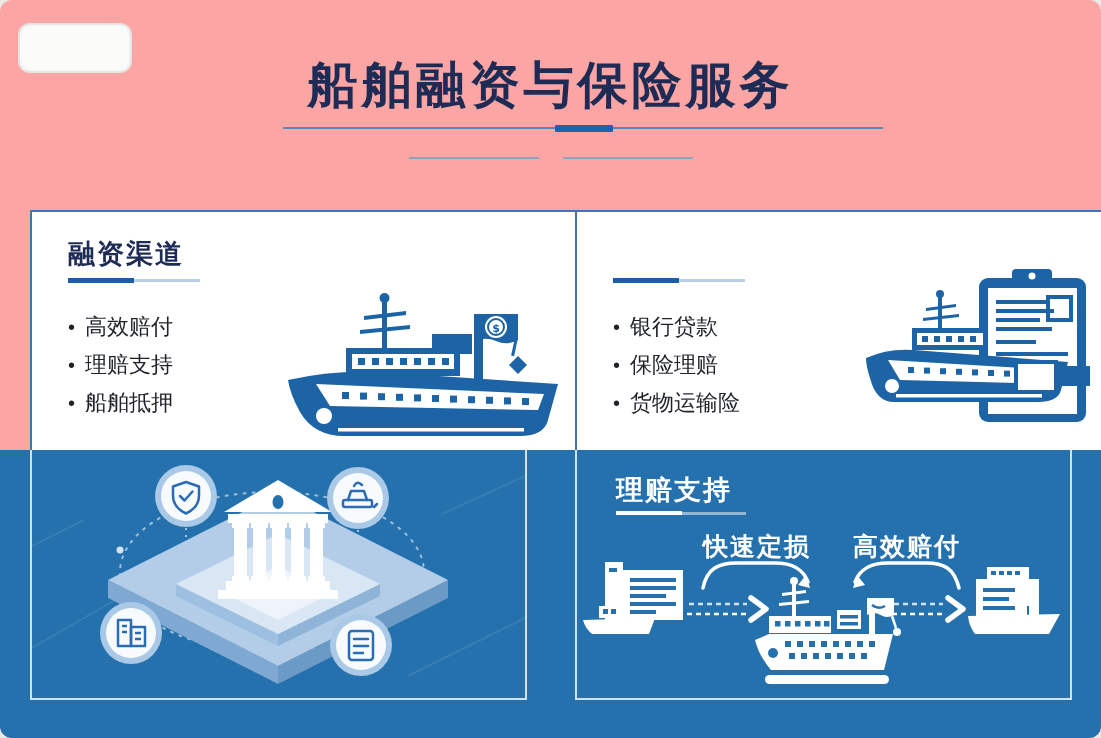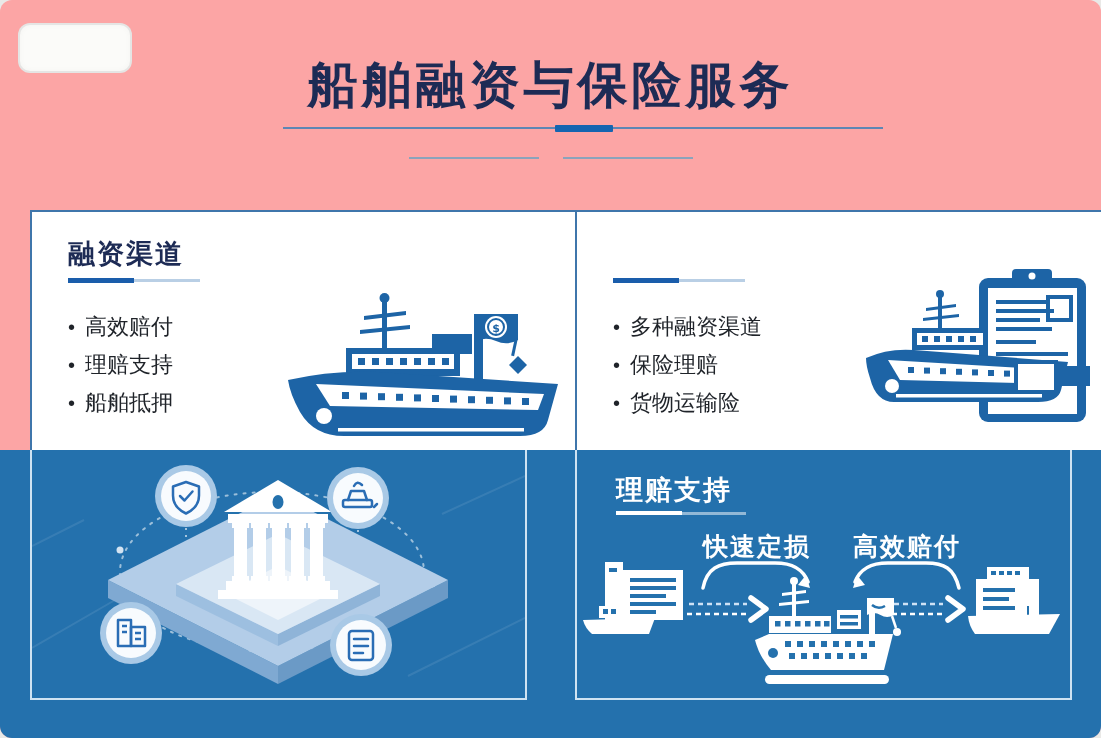--- a/index.html
+++ b/index.html
@@ -253,21 +253,21 @@
 
   <section class="card card-right">
     <div class="card-top">
       <div class="h-underline">
           <span class="dark"></span>
           <span class="light"></span>
         </div>
       <ul class="feature-list">
         <li>
             <span class="marker">•</span>
-            <span>多种融资渠道</span>
+            <span>银行贷款</span>
           </li>
         <li>
             <span class="marker">•</span>
             <span>保险理赔</span>
           </li>
         <li>
             <span class="marker">•</span>
             <span>货物运输险</span>
           </li>
       </ul>

